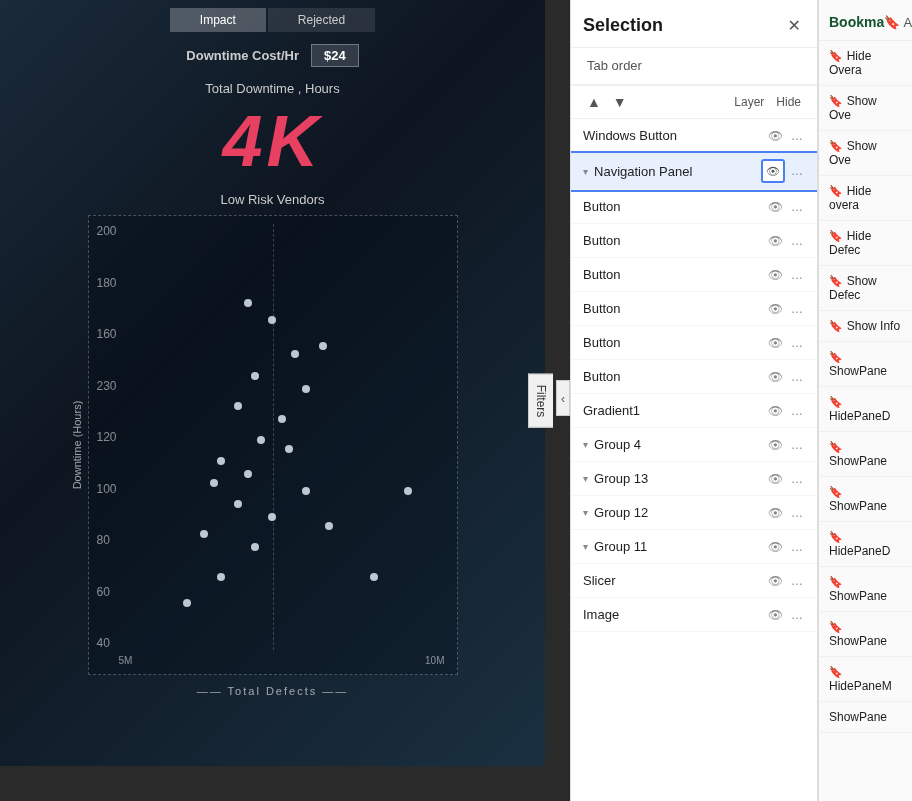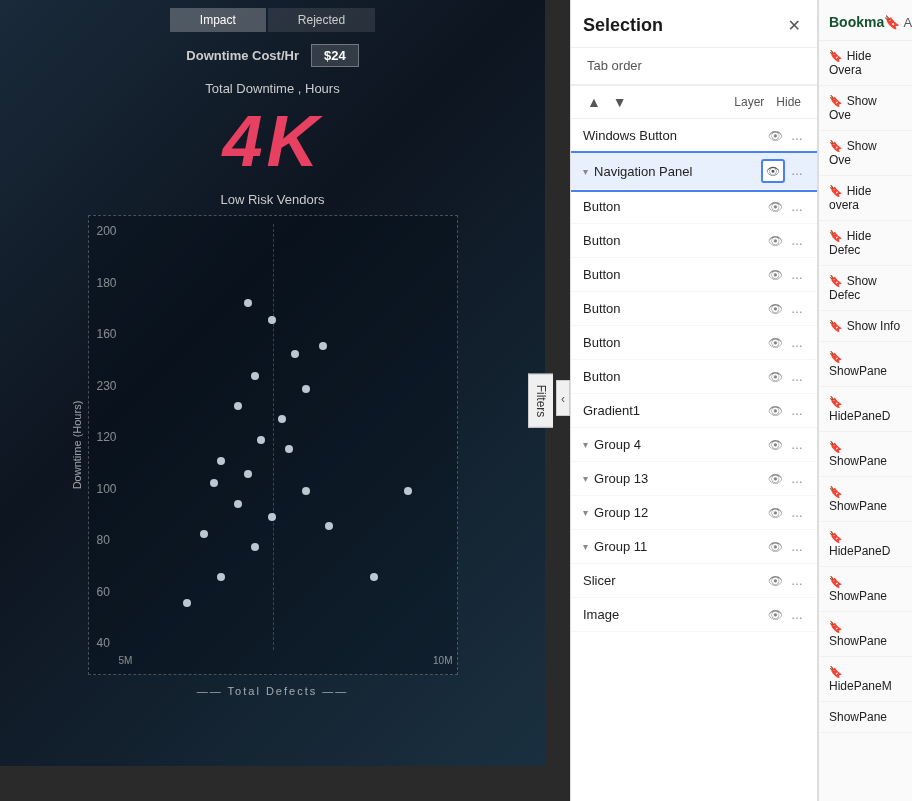--- a/index.html
+++ b/index.html
@@ -107,21 +107,21 @@
 
     .chart-y-tick {
       color: rgba(255,255,255,0.5);
       font-size: 12px;
     }
 
     .chart-x-axis {
       position: absolute;
       bottom: 8px;
       left: 30px;
-      right: 4px;
+      right: 12px;
       display: flex;
       justify-content: space-between;
       align-items: center;
     }
 
     .chart-x-tick {
       color: rgba(255,255,255,0.5);
       font-size: 10px;
     }
 

